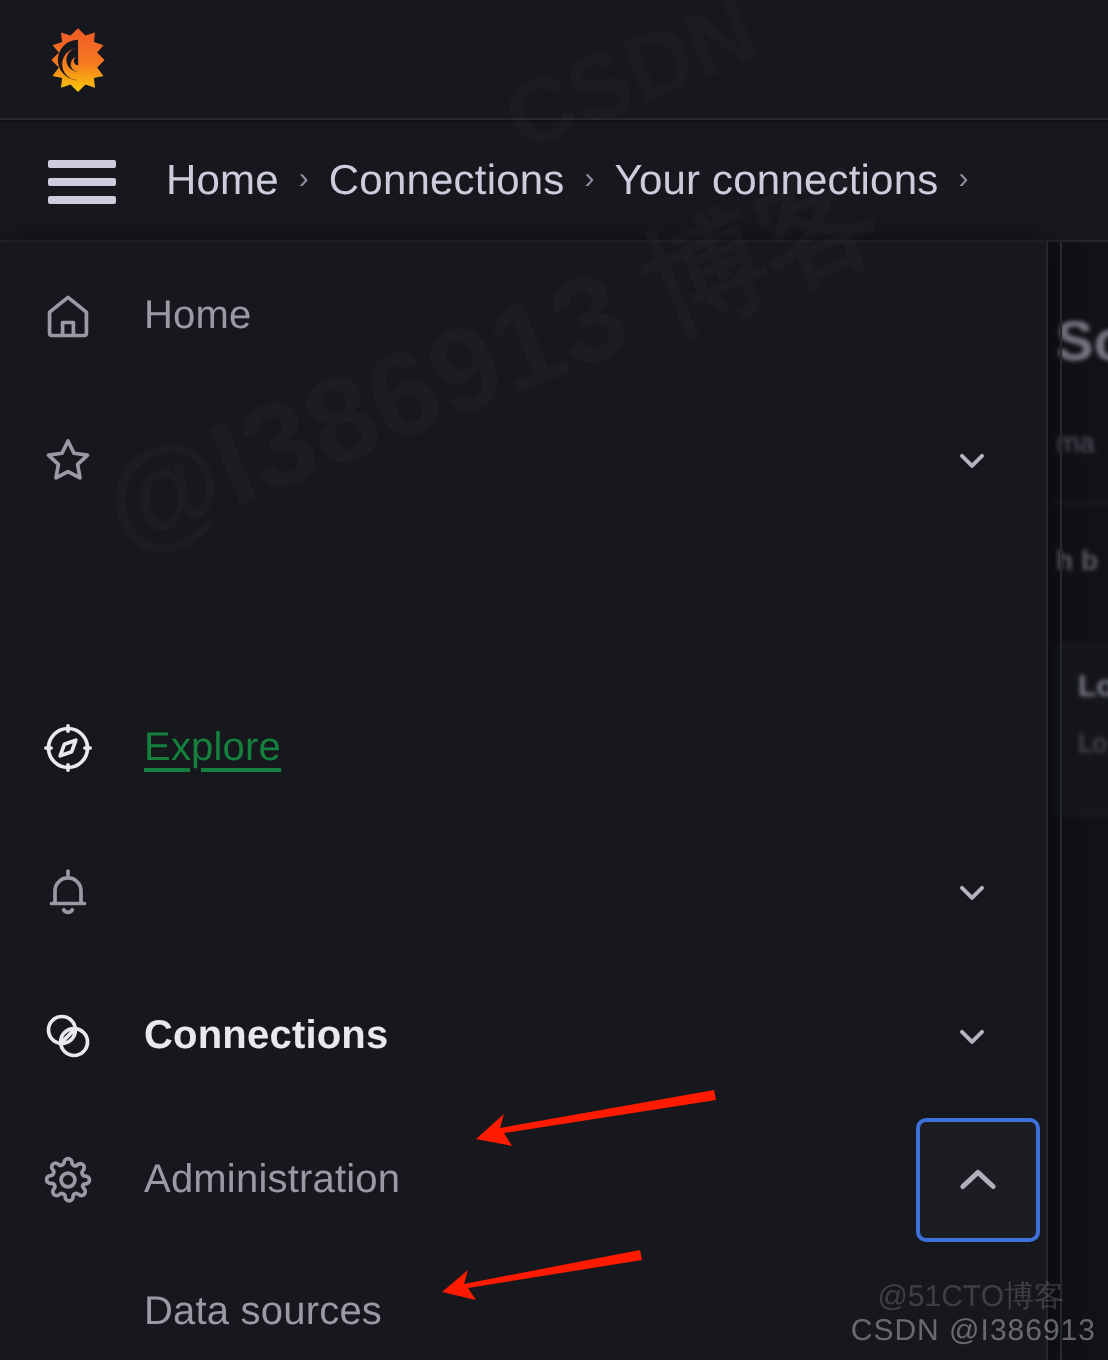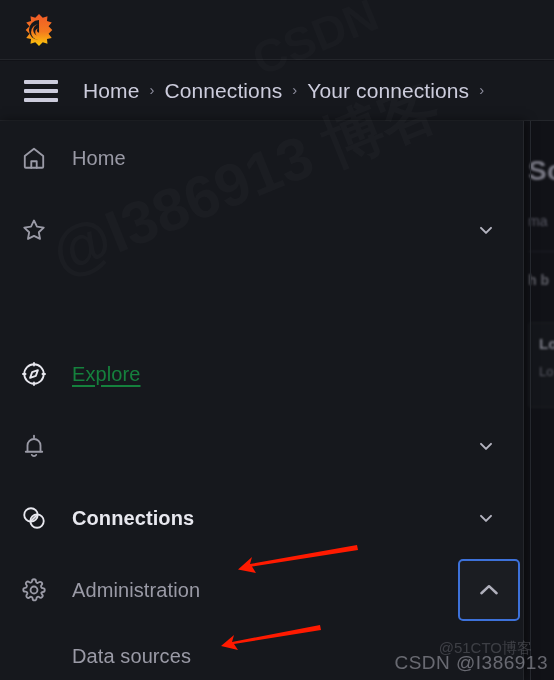--- a/index.html
+++ b/index.html
@@ -157,21 +157,21 @@
     pointer-events: none; z-index: 45; font-weight: 700;
   }
   .wm-big2 {
     position: absolute; left: 250px; top: 10px;
     font-size: 46px; color: rgba(255,255,255,.02);
     transform: rotate(-22deg); white-space: nowrap;
     pointer-events: none; z-index: 45; font-weight: 700;
   }
   .wm-corner {
     position: absolute; right: 6px; bottom: 6px;
-    font-size: 19px; color: rgba(220,220,230,.42);
+    font-size: 15px; color: rgba(220,220,230,.42);
     white-space: nowrap; pointer-events: none; z-index: 60;
     letter-spacing: .5px;
     margin-top: 16px;
   }
   .wm-corner2 {
     position: absolute; right: 22px; bottom: 22px;
     font-size: 15px; color: rgba(220,220,230,.20);
     white-space: nowrap; pointer-events: none; z-index: 60;
   }
 </style>

